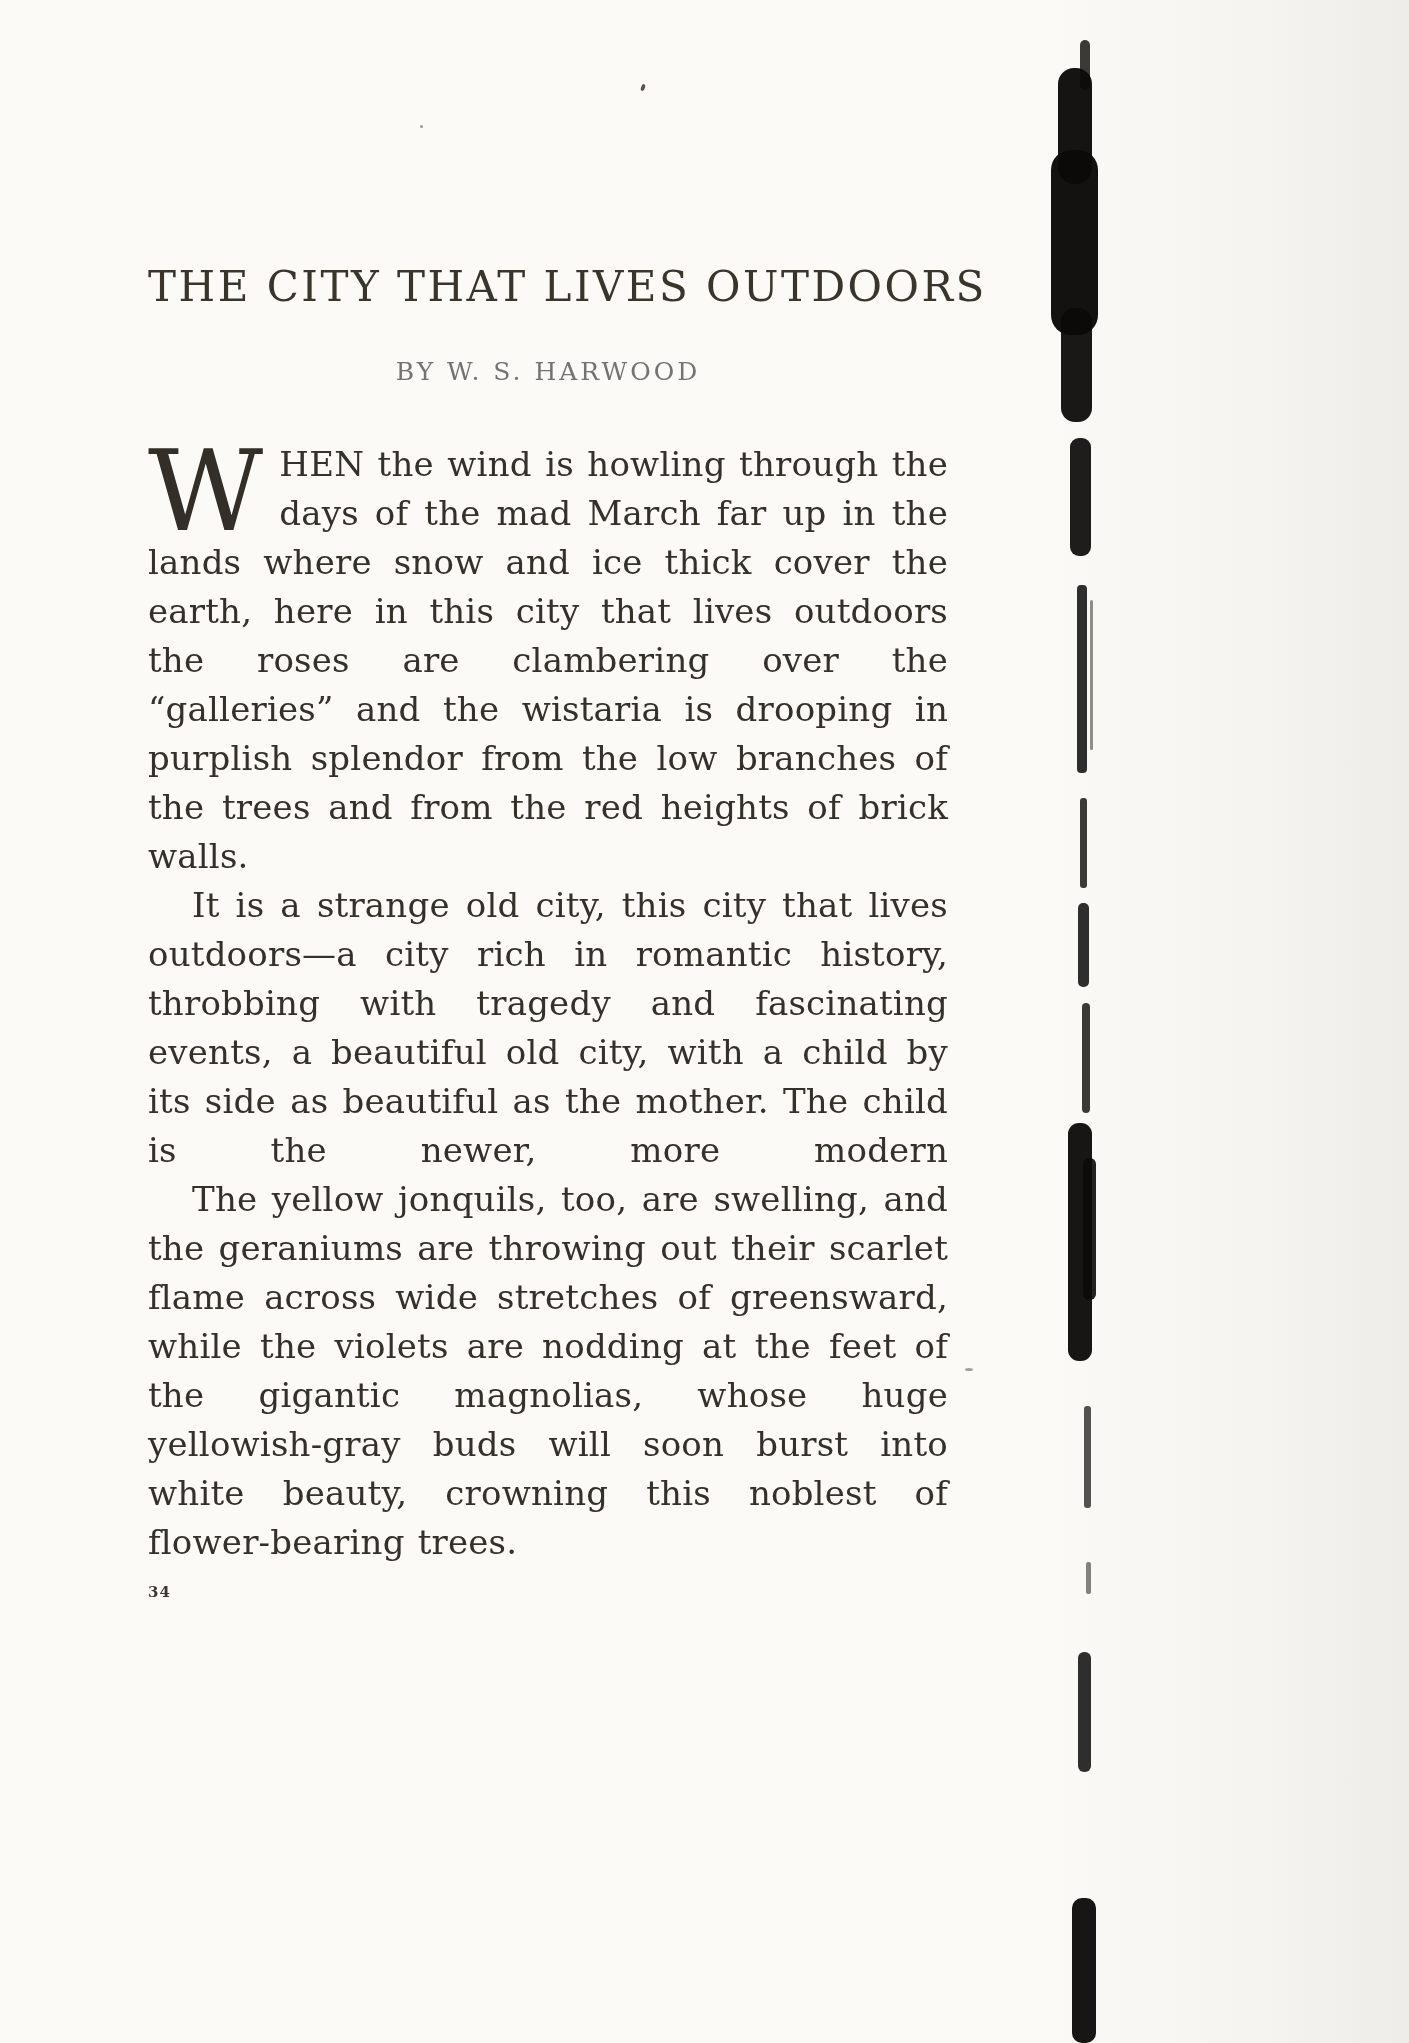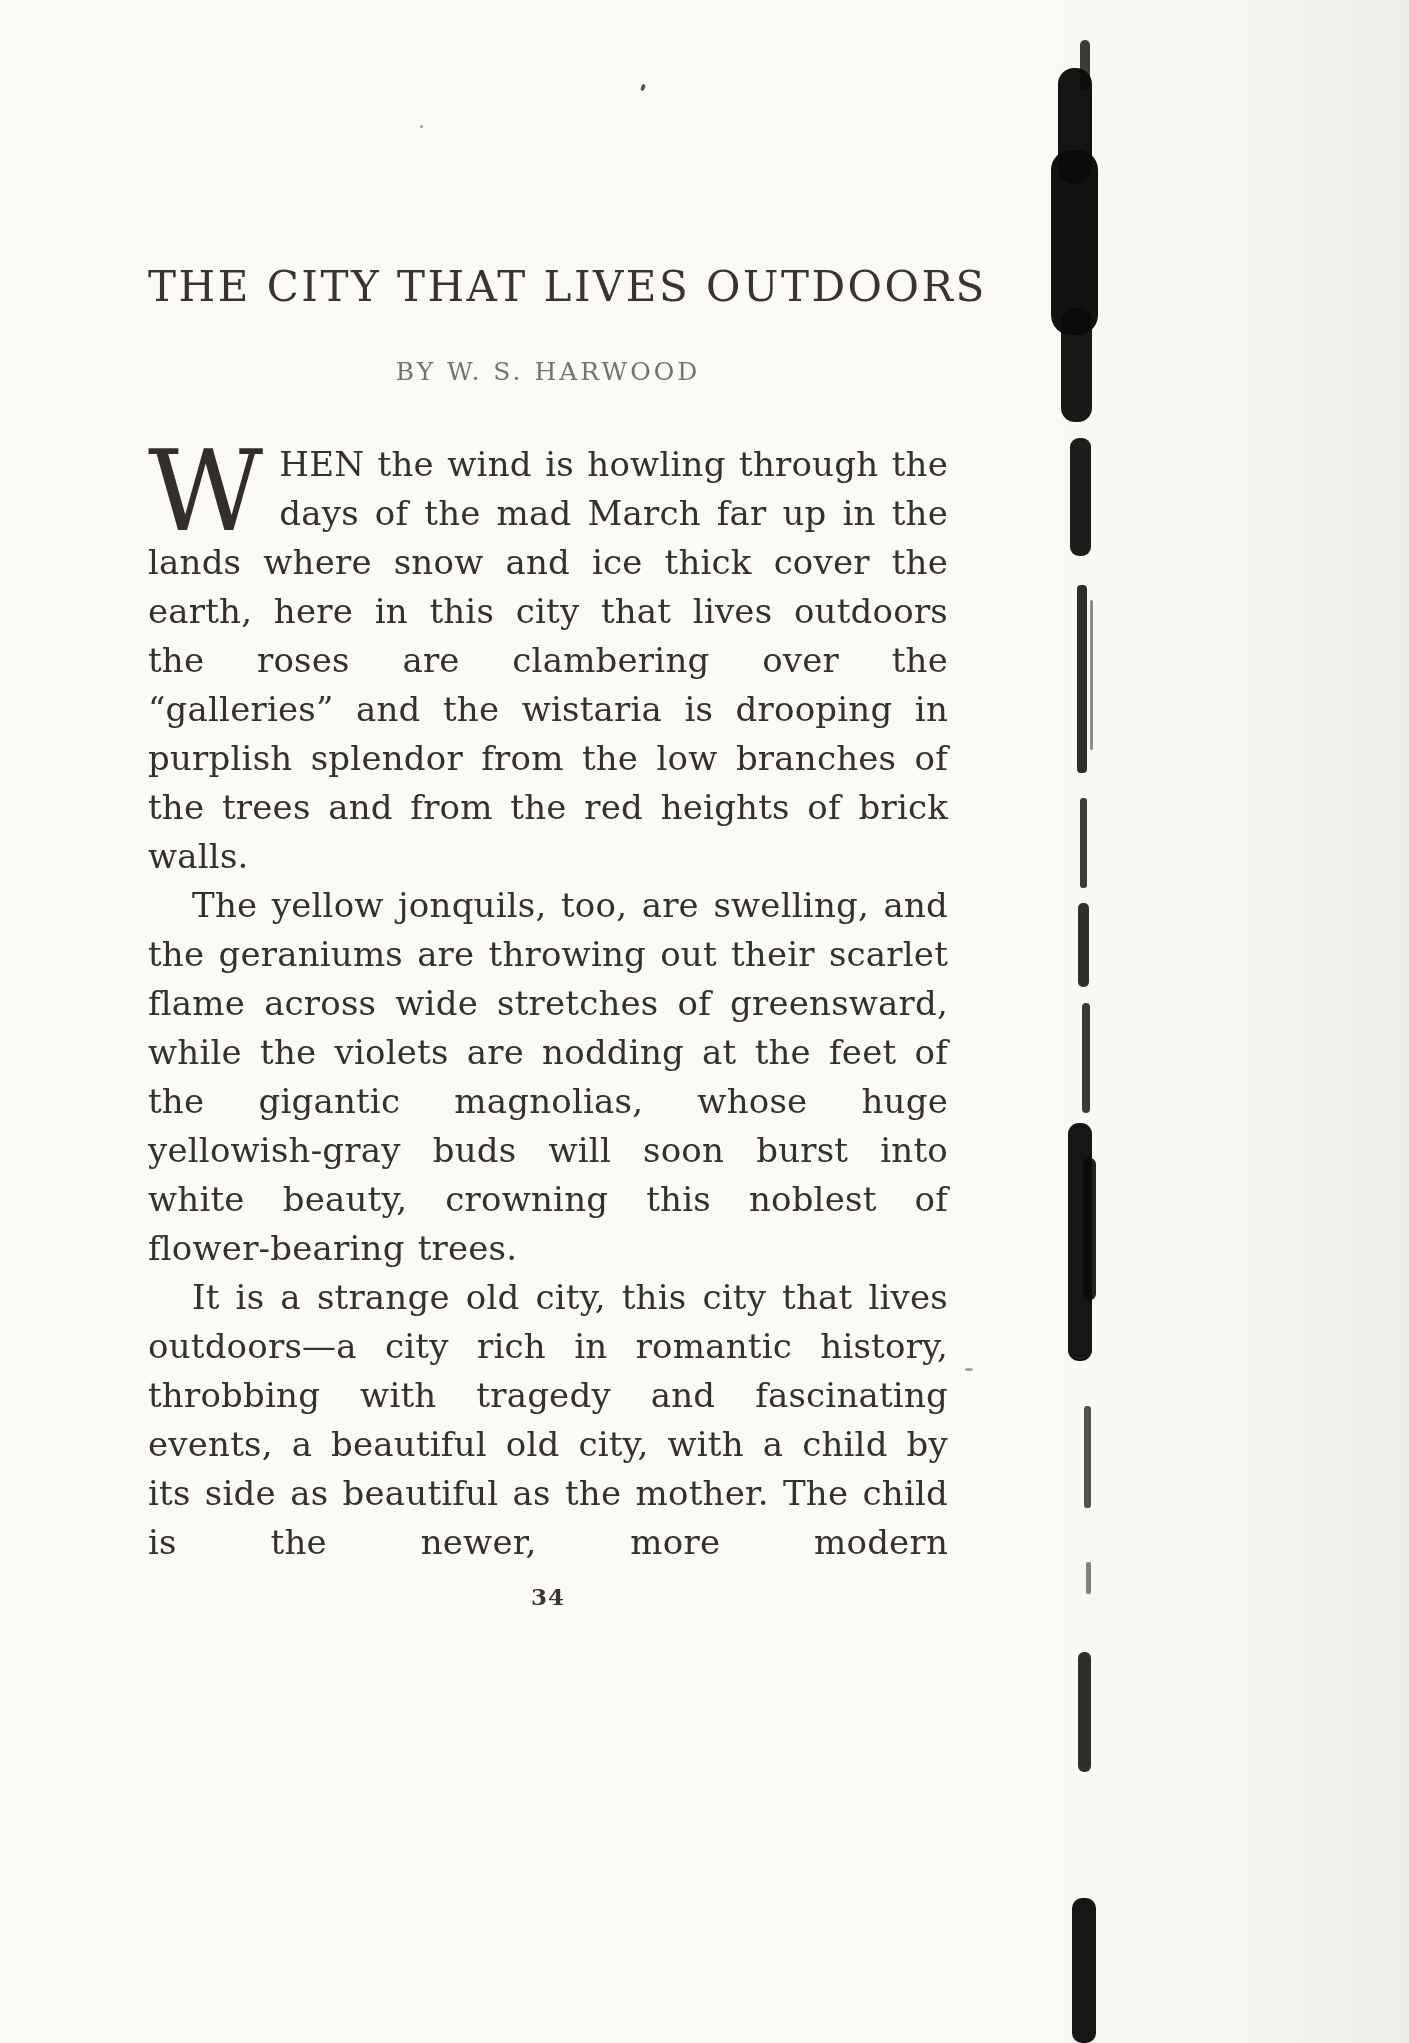--- a/index.html
+++ b/index.html
@@ -58,22 +58,22 @@
   .cont { text-align-last: justify; }
   .dropcap {
     float: left;
     font-size: 112px;
     line-height: 90px;
     padding: 6px 16px 0 0;
     color: #332f28;
   }
   .page-number {
     margin-top: 16px;
-    text-align: center;
-    font-size: 23px;
+    text-align: left;
+    font-size: 15px;
     letter-spacing: 1px;
     font-weight: bold;
     color: #3b372f;
   }
   .ink {
     position: absolute;
     left: 1028px;
     top: 0;
     width: 85px;
     height: 2043px;
@@ -93,22 +93,22 @@
 <div class="gutter-shade"></div>
 
 <div class="content">
   <h1 class="title">THE CITY THAT LIVES OUTDOORS</h1>
   <div class="byline">BY W. S. HARWOOD</div>
 
   <div class="body-text">
     <p>
       <span class="dropcap">W</span><span>HEN the wind is howling through the days of the mad March far up in the lands where snow and ice thick cover the earth, here in this city that lives outdoors the roses are clambering over the “galleries” and the wistaria is drooping in purplish splendor from the low branches of the trees and from the red heights of brick walls.</span>
     </p>
+    <p class="indent cont">It is a strange old city, this city that lives outdoors—a city rich in romantic history, throbbing with tragedy and fascinating events, a beautiful old city, with a child by its side as beautiful as the mother.  The child is the newer, more modern</p>
     <p class="indent">The yellow jonquils, too, are swelling, and the geraniums are throwing out their scarlet flame across wide stretches of greensward, while the violets are nodding at the feet of the gigantic magnolias, whose huge yellowish-gray buds will soon burst into white beauty, crowning this noblest of flower-bearing trees.</p>
-    <p class="indent cont">It is a strange old city, this city that lives outdoors—a city rich in romantic history, throbbing with tragedy and fascinating events, a beautiful old city, with a child by its side as beautiful as the mother.  The child is the newer, more modern</p>
   </div>
 
   <div class="page-number">34</div>
 </div>
 
 <svg class="ink" viewBox="0 0 85 2043" preserveAspectRatio="none" xmlns="http://www.w3.org/2000/svg">
   <g fill="#0b0a08">
 
     <rect x="30" y="68" width="34" height="116" rx="16" opacity="0.96"></rect>
     <rect x="23" y="150" width="47" height="185" rx="20" opacity="0.97"></rect>

